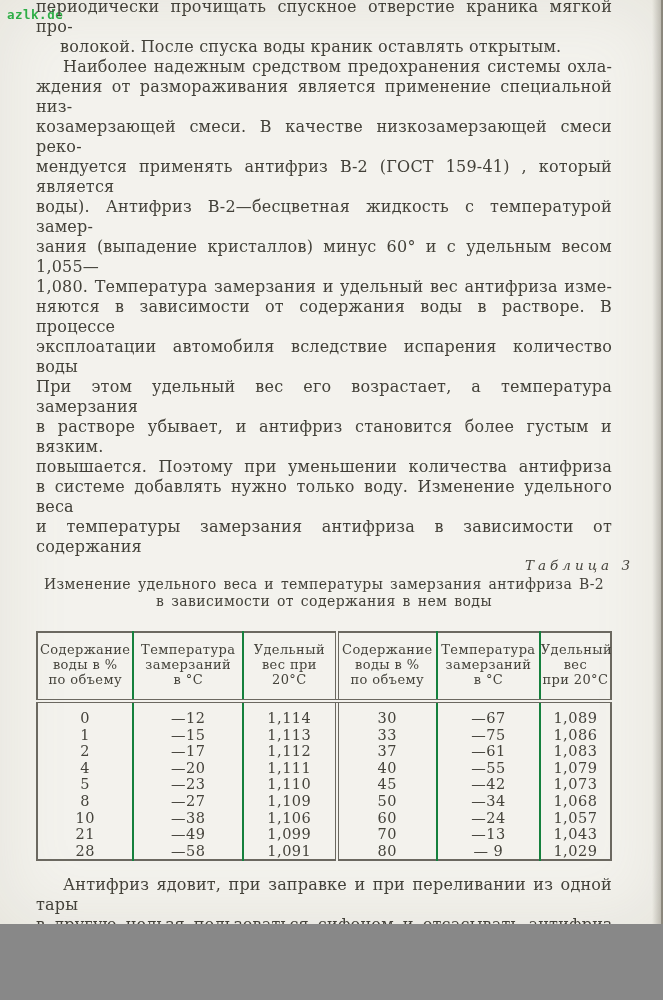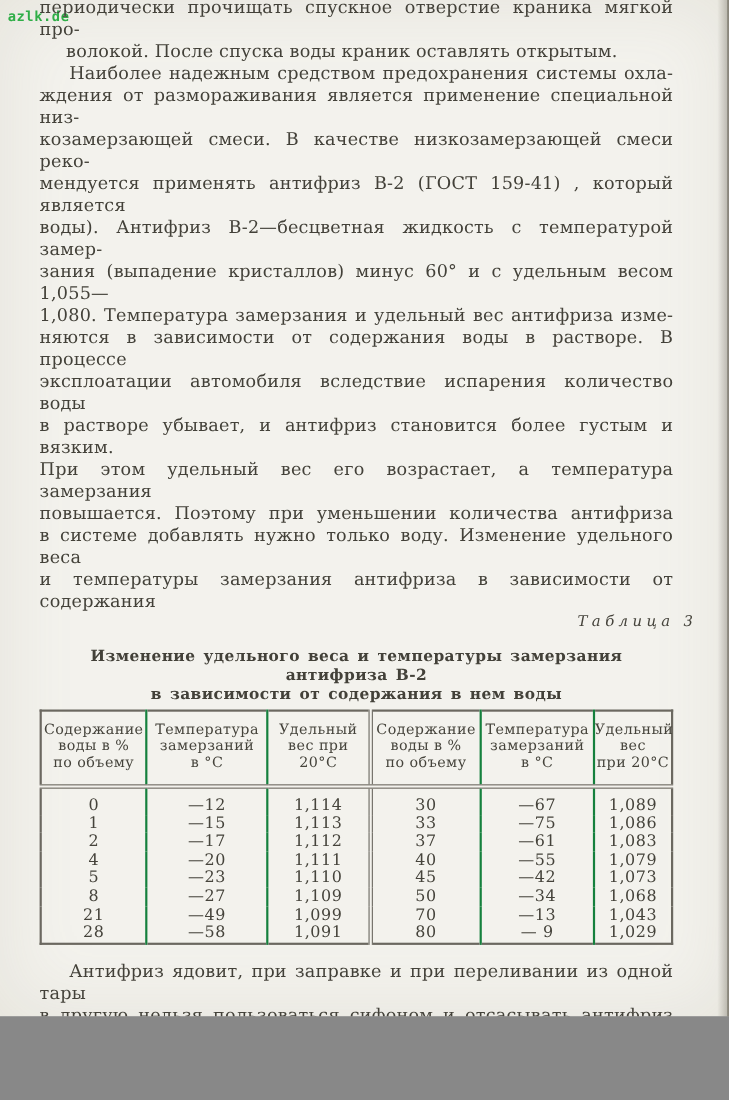--- a/index.html
+++ b/index.html
@@ -29,25 +29,25 @@
     text-align:justify; text-align-last:justify;
     white-space:normal;
   }
   .line.short { text-align-last:left;margin-left:24px; }
   .para.indent .line.first { text-indent:27px; }
   .table-label {
     margin-top:0; margin-right:-22px;
     text-align:right; font-size:13.5px; letter-spacing:4px; color:#45433b;font-style:italic;
   }
   .table-title {
-    margin-top:16px; text-align:center; font-weight:bold;
+    margin-top:3px; text-align:center; font-weight:normal;
     font-size:14px; line-height:17px; letter-spacing:.4px; word-spacing:2px;
   }
   table.dtable {
-    margin-top:5px; width:576px; border-collapse:collapse;
+    margin-top:21px; width:576px; border-collapse:collapse;
     border:2px solid #6b6860; table-layout:fixed;
   }
   .dtable th, .dtable td {
     border-left:2px solid #15803d; text-align:center; vertical-align:middle;
     padding:0; font-weight:normal; color:#45433b;
   }
   .dtable th:first-child, .dtable td:first-child { border-left:none; }
   .dtable th.dbl, .dtable td.dbl { border-left:4px double #6b6860; }
   .dtable th {
     border-bottom:4px double #6b6860;
@@ -80,22 +80,22 @@
         <div class="para indent">
           <div class="line first">Наиболее надежным средством предохранения системы охла-</div>
           <div class="line">ждения от размораживания является применение специальной низ-</div>
           <div class="line">козамерзающей смеси. В качестве низкозамерзающей смеси реко-</div>
           <div class="line">мендуется применять антифриз В-2 (ГОСТ 159-41) , который является</div>
           <div class="line">воды). Антифриз В-2—бесцветная жидкость с температурой замер-</div>
           <div class="line">зания (выпадение кристаллов) минус 60° и с удельным весом 1,055—</div>
           <div class="line">1,080. Температура замерзания и удельный вес антифриза изме-</div>
           <div class="line">няются в зависимости от содержания воды в растворе. В процессе</div>
           <div class="line">эксплоатации автомобиля вследствие испарения количество воды</div>
+          <div class="line">При этом удельный вес его возрастает, а температура замерзания</div>
           <div class="line">в растворе убывает, и антифриз становится более густым и вязким.</div>
-          <div class="line">При этом удельный вес его возрастает, а температура замерзания</div>
           <div class="line">повышается. Поэтому при уменьшении количества антифриза</div>
           <div class="line">в системе добавлять нужно только воду. Изменение удельного веса</div>
           <div class="line">и температуры замерзания антифриза в зависимости от содержания</div>
         </div>
       </div>
 
     <div class="table-label">Таблица 3</div>
 
     <div class="table-title">
       <div>Изменение удельного веса и температуры замерзания антифриза В-2</div>
@@ -187,20 +187,28 @@
           </tr>
           <tr>
             <td>8</td>
             <td>—27</td>
             <td>1,109</td>
             <td class="dbl">50</td>
             <td>—34</td>
             <td>1,068</td>
           </tr>
           <tr>
+            <td>10</td>
+            <td>—38</td>
+            <td>1,106</td>
+            <td class="dbl">60</td>
+            <td>—24</td>
+            <td>1,057</td>
+          </tr>
+          <tr>
             <td>21</td>
             <td>—49</td>
             <td>1,099</td>
             <td class="dbl">70</td>
             <td>—13</td>
             <td>1,043</td>
           </tr>
           <tr>
             <td>28</td>
             <td>—58</td>

